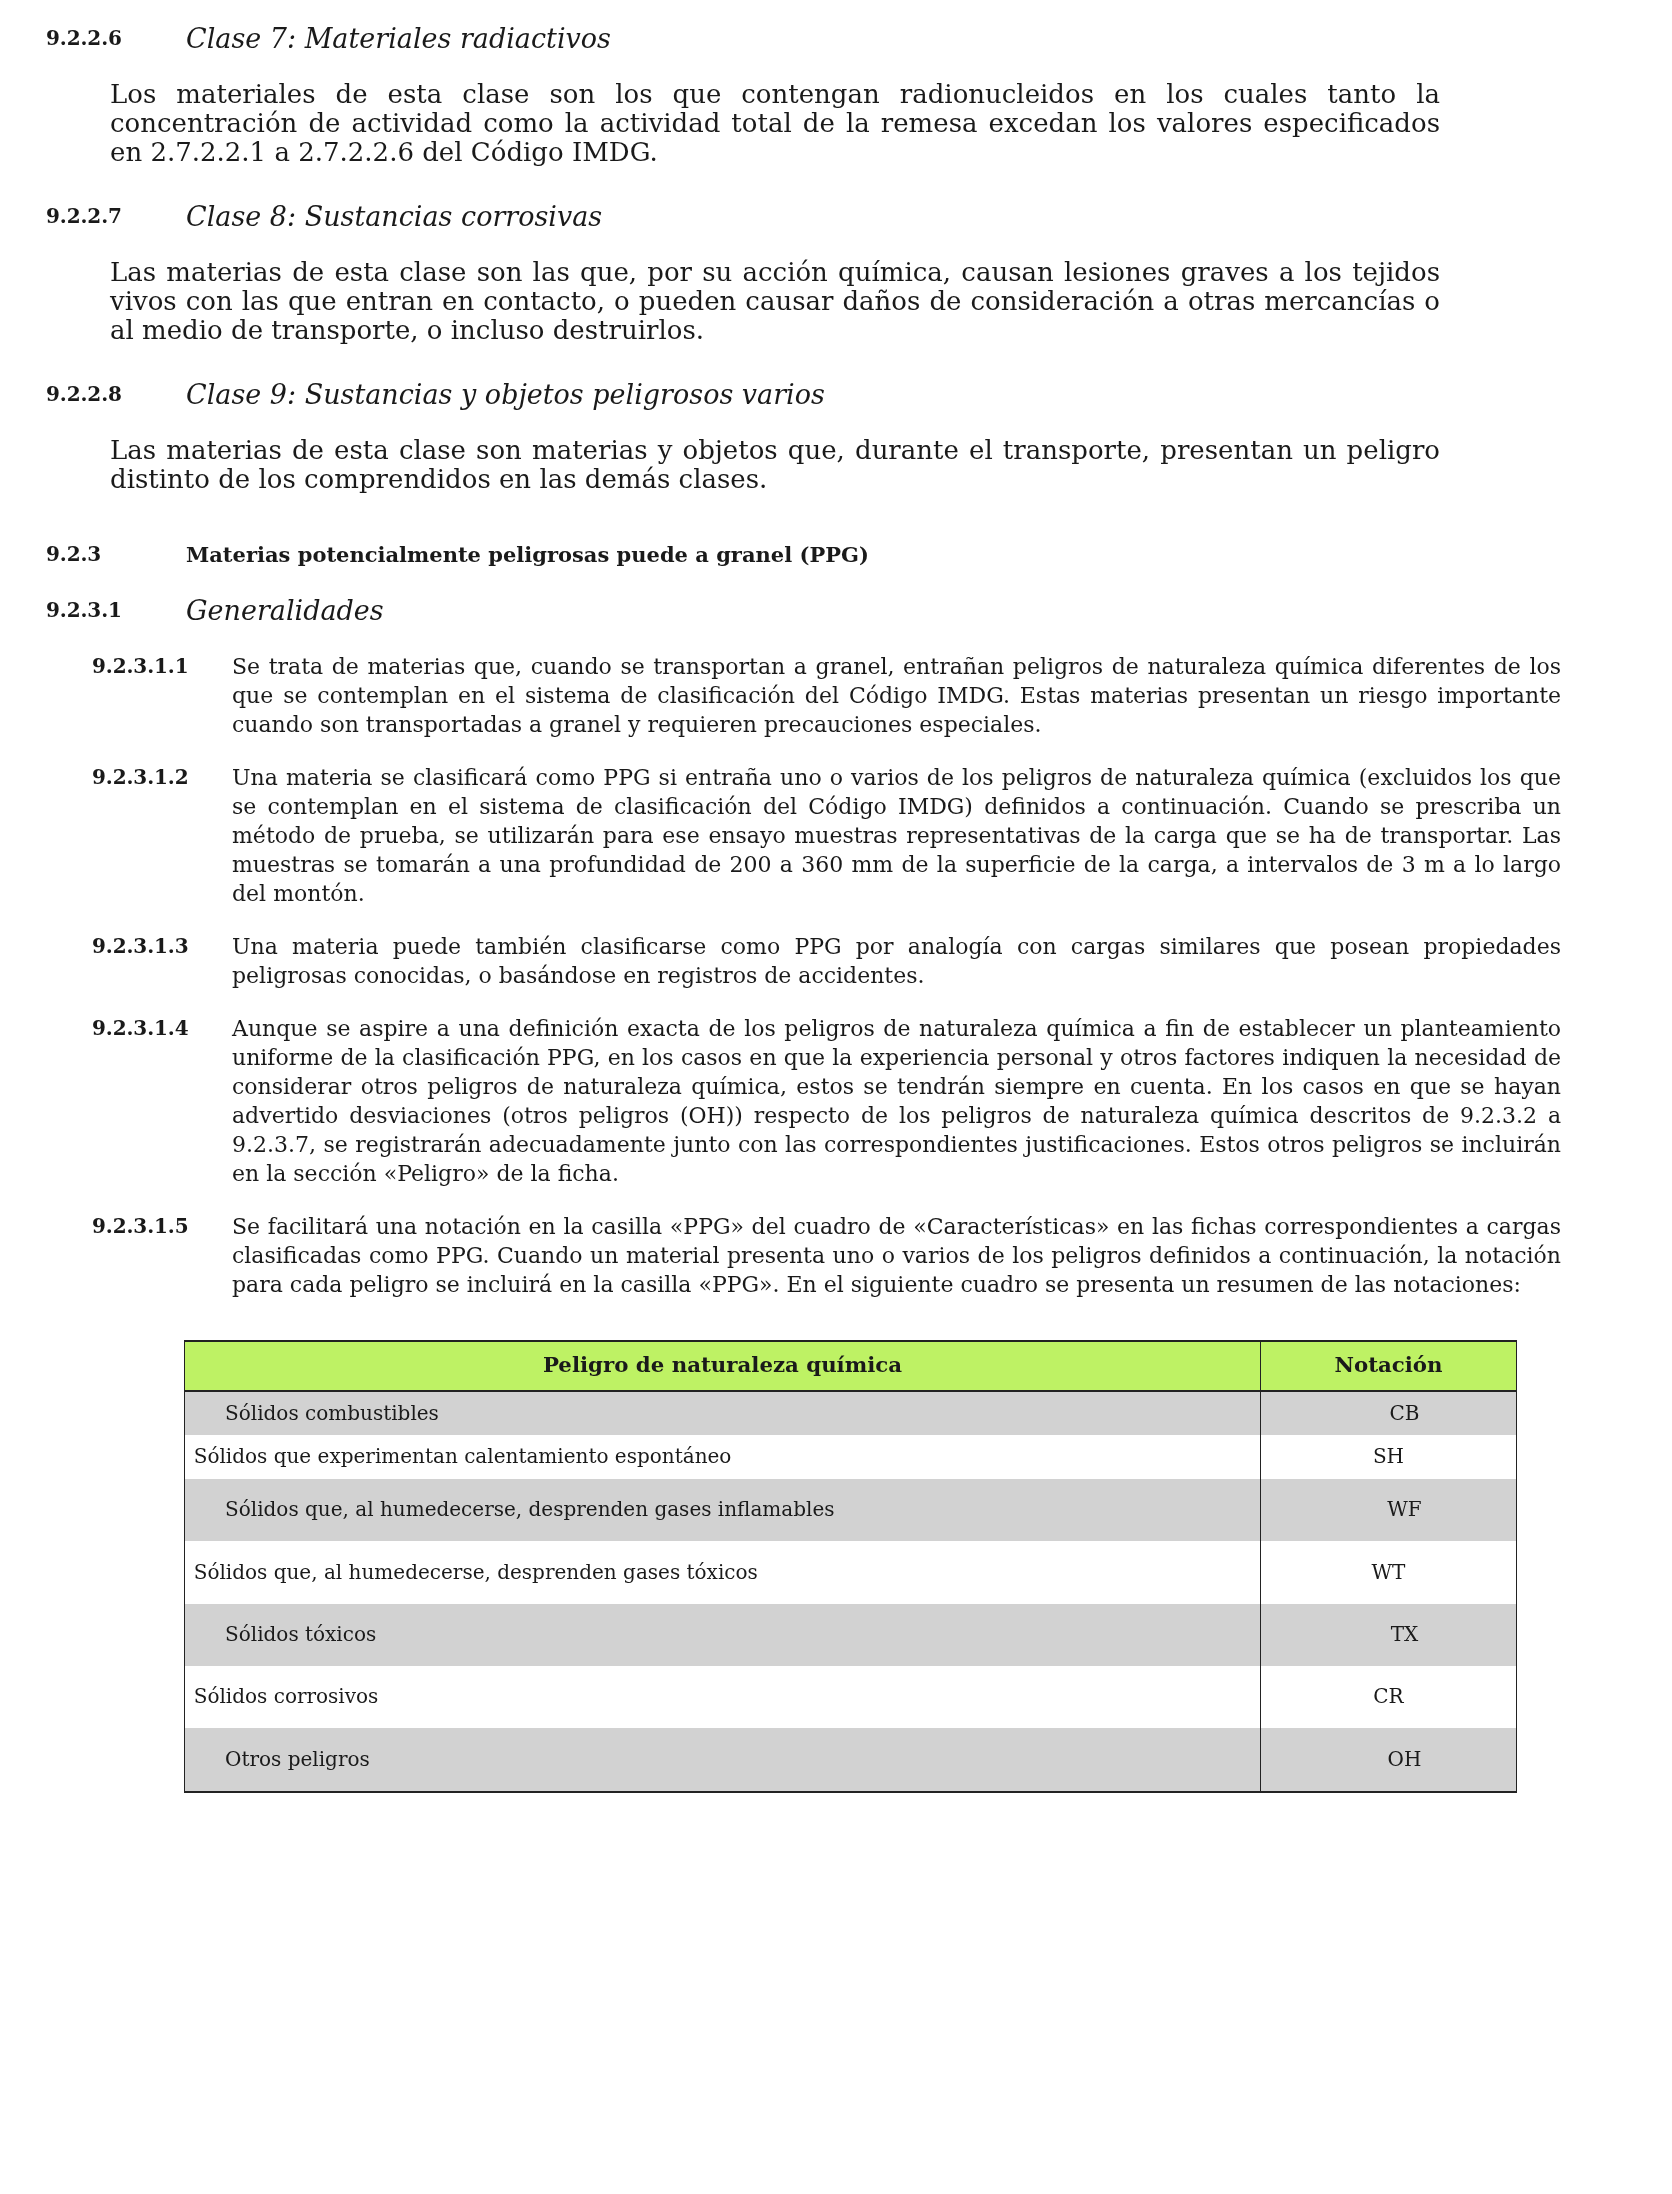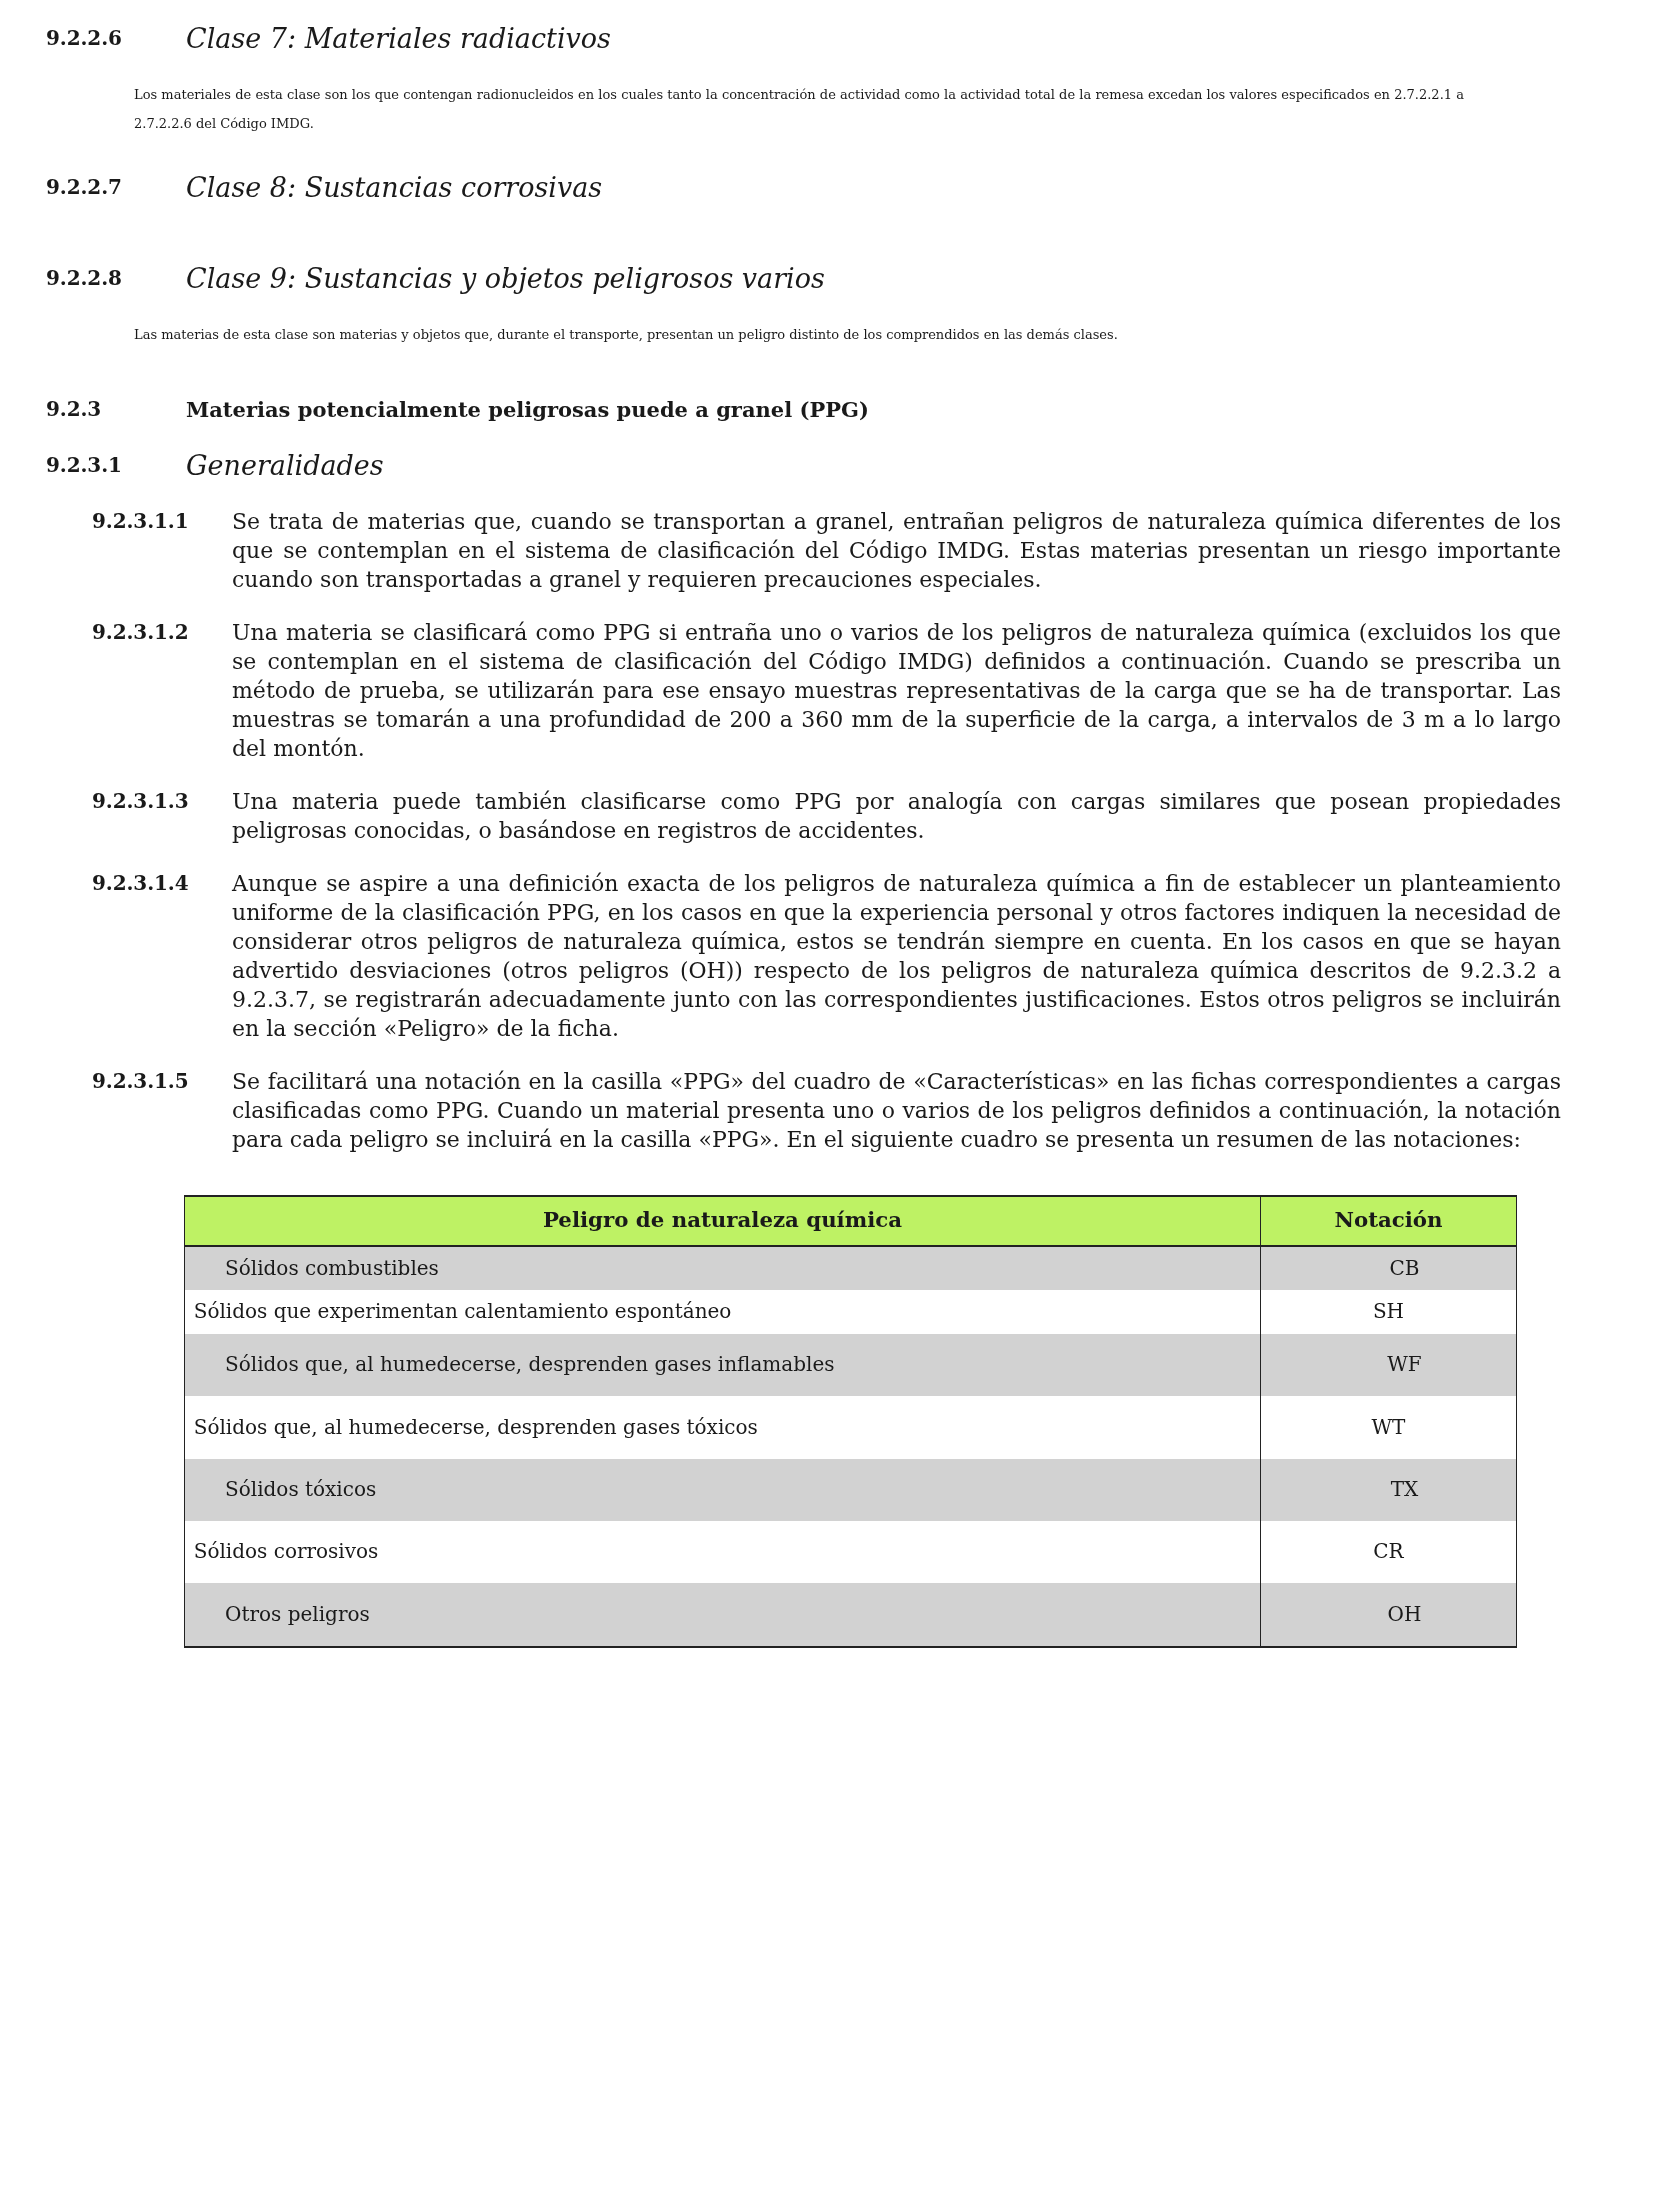--- a/index.html
+++ b/index.html
@@ -57,23 +57,23 @@
     font-weight: normal;
   }
   .heading-bold .body {
     font-weight: bold;
     font-size: 21px;
   }
   .heading-italic, .heading-bold { margin: 0; }
 
   
   .para-indent {
-    margin-left: 88px;
+    margin-left: 64px;
     width: 1330px;
-    font-size: 13px;
+    font-size: 26px;
     line-height: 29px;
     text-align: justify;
   }
   .sp-30 { height: 24px; }
   .sp-34 { height: 27px; }
   .sp-44 { height: 35px; }
   .sp-52 { height: 41px; }
   .sp-58 { height: 46px; }
 
   
@@ -135,20 +135,21 @@
   <div class="sp-34"></div>
   <div class="para-indent">Los materiales de esta clase son los que contengan radionucleidos en los cuales tanto la concentración de actividad como la actividad total de la remesa excedan los valores especificados en 2.7.2.2.1 a 2.7.2.2.6 del Código IMDG.</div>
 
   <div class="sp-44"></div>
 
   <div class="item heading-italic">
     <div class="num w-l2">9.2.2.7</div>
     <div class="body">Clase 8: Sustancias corrosivas</div>
   </div>
   <div class="sp-34"></div>
+  <div class="para-indent">Las materias de esta clase son las que, por su acción química, causan lesiones graves a los tejidos vivos con las que entran en contacto, o pueden causar daños de consideración a otras mercancías o al medio de transporte, o incluso destruirlos.</div>
 
   <div class="sp-44"></div>
 
   <div class="item heading-italic">
     <div class="num w-l2">9.2.2.8</div>
     <div class="body">Clase 9: Sustancias y objetos peligrosos varios</div>
   </div>
   <div class="sp-34"></div>
   <div class="para-indent">Las materias de esta clase son materias y objetos que, durante el transporte, presentan un peligro distinto de los comprendidos en las demás clases.</div>
 

